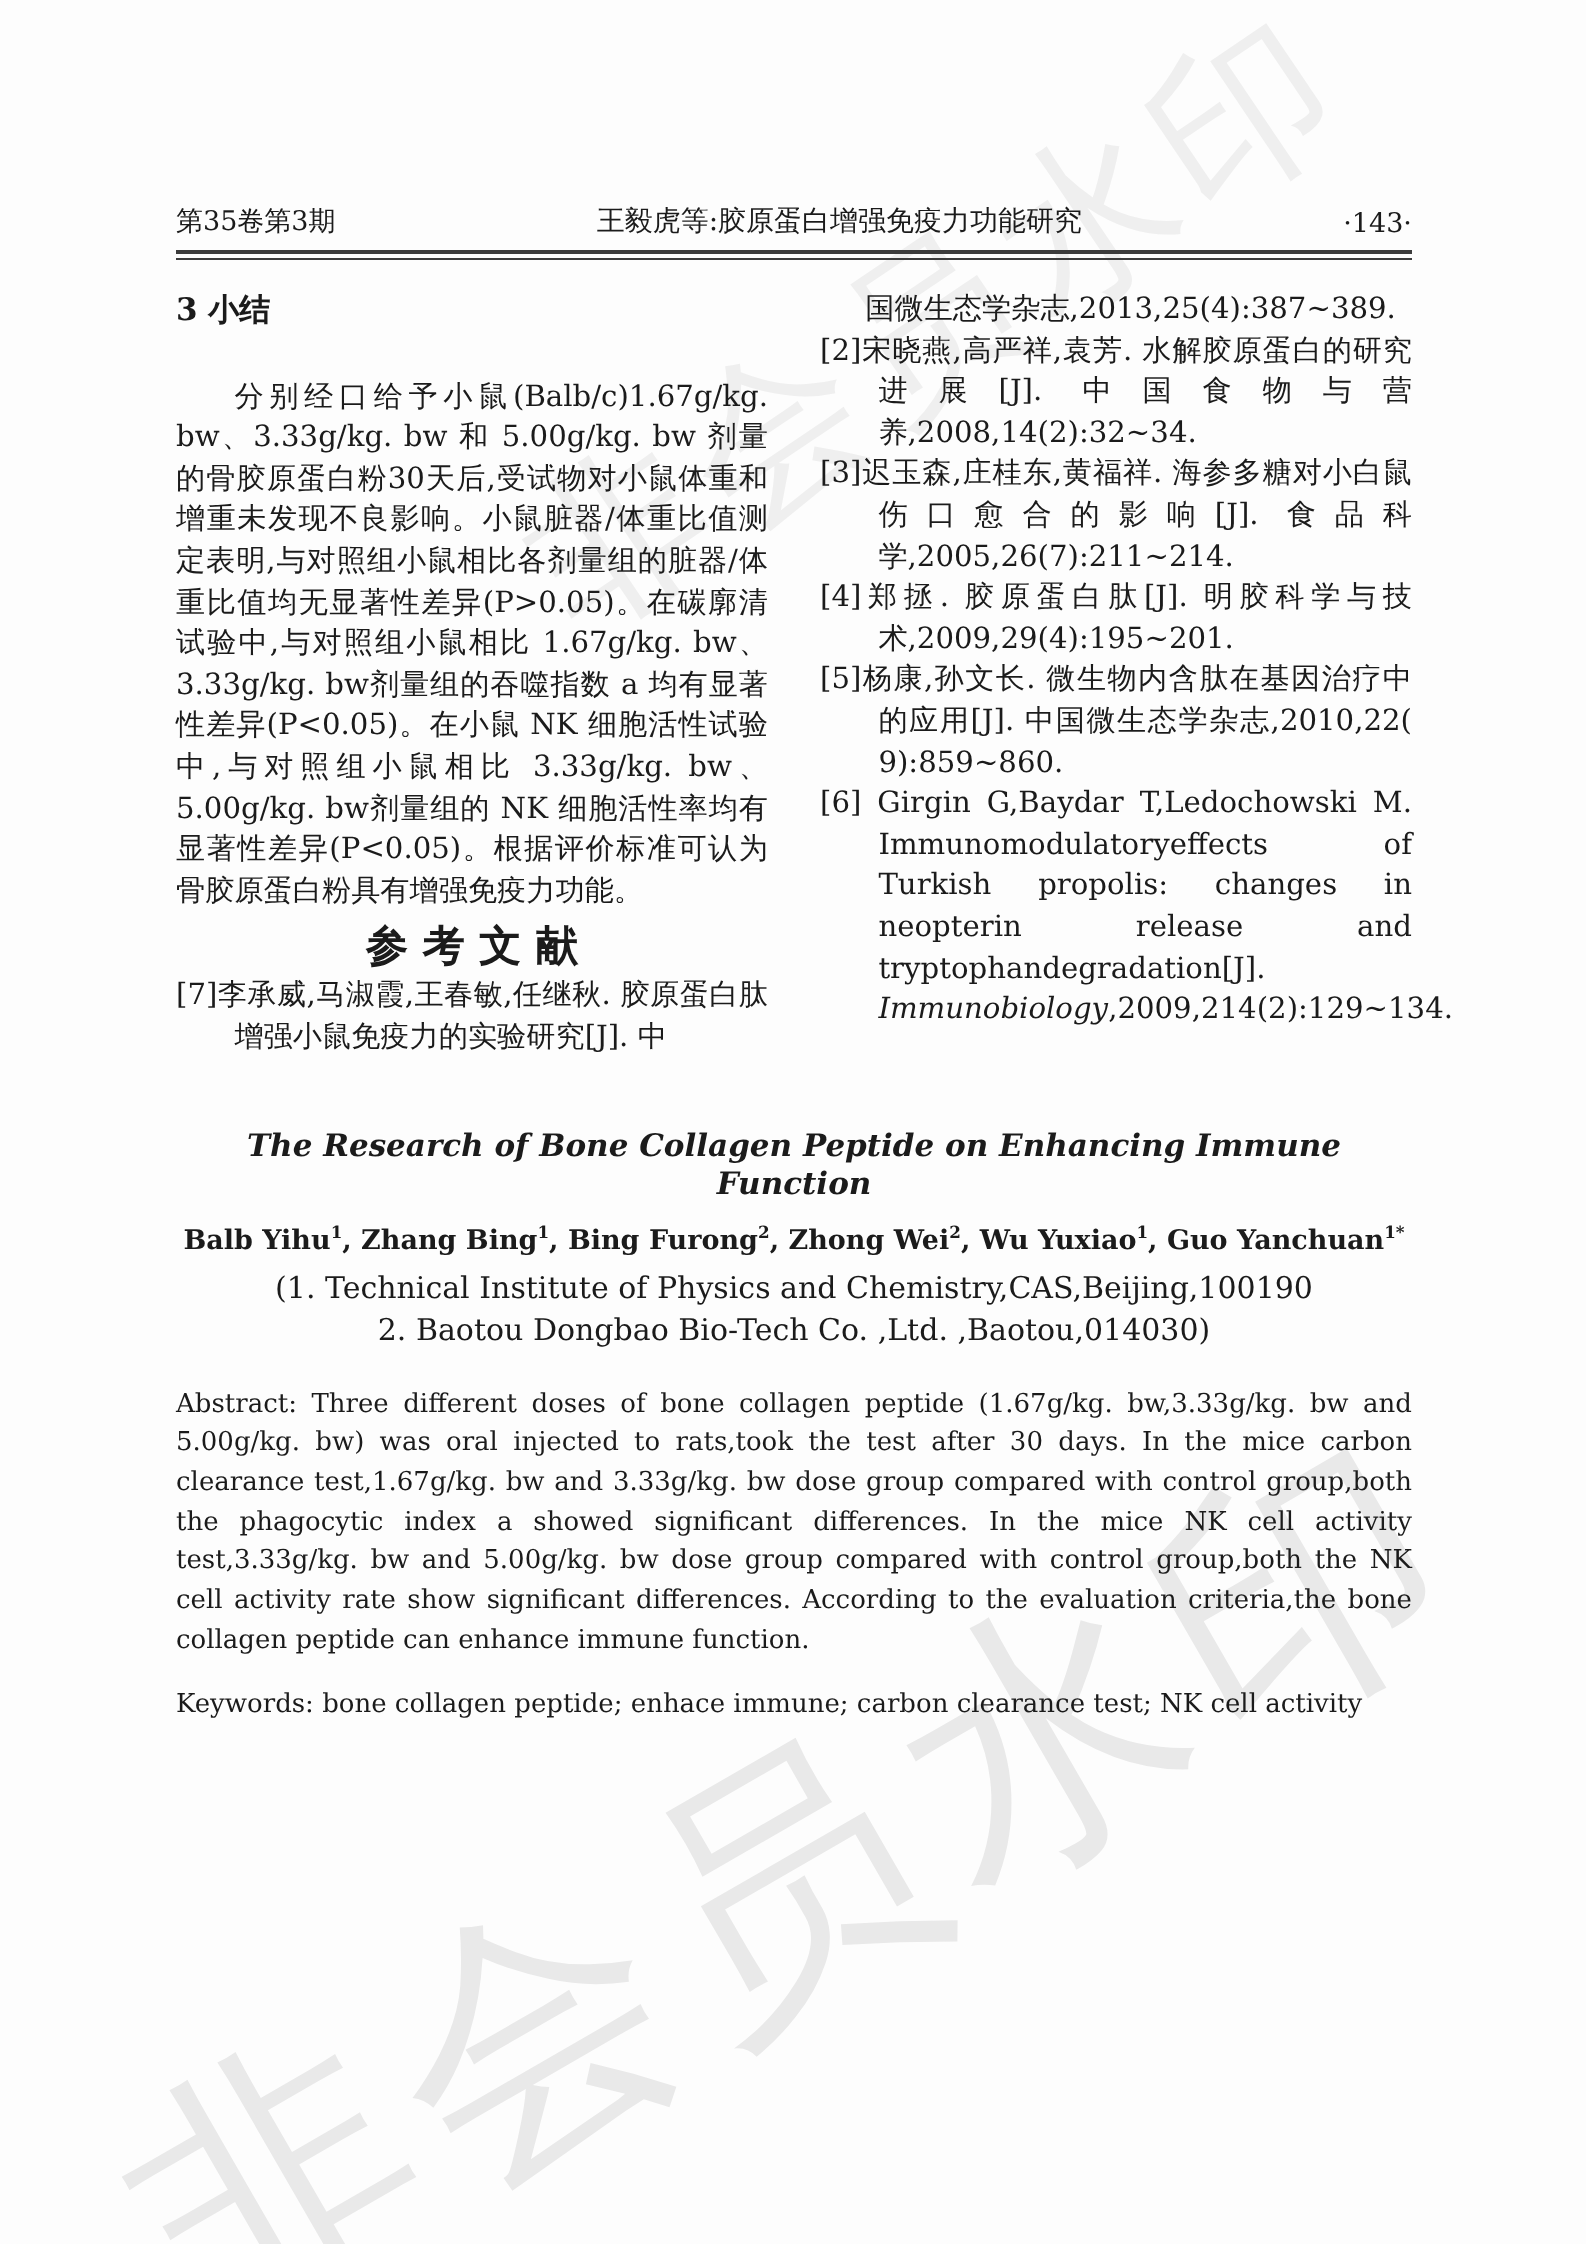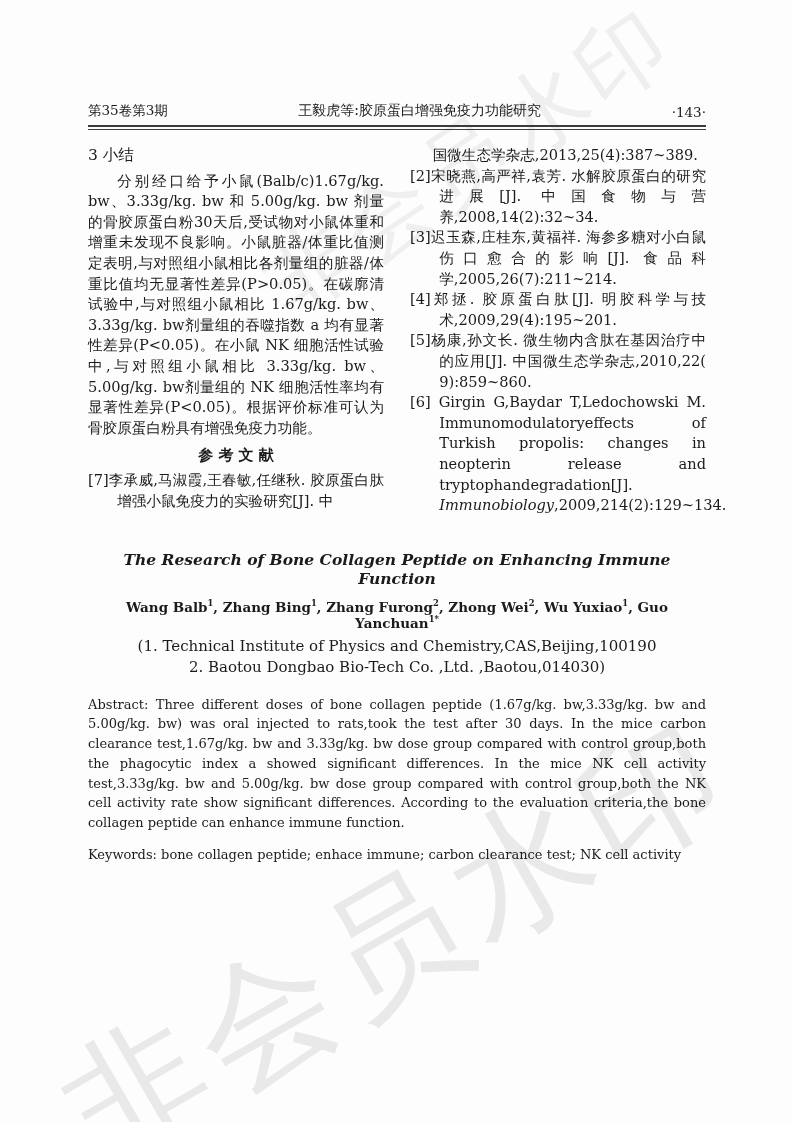--- a/index.html
+++ b/index.html
@@ -55,29 +55,29 @@
     gap: 26px;
     margin-top: 15px;
   }
   .col {
     width: 296px;
     font-size: 14.6px;
     line-height: 20.6px;
     text-align: justify;
   }
   .section-heading {
-    font-weight: normal;
+    font-weight: bold;
     font-size: 15.5px;
-    margin: 0 0 5px 0;
+    margin: 0 0 23px 0;
   }
   .body-para { margin: 0; text-indent: 2em; }
   .refs-heading {
     text-align: center;
     font-weight: bold;
-    font-size: 15px;
+    font-size: 21px;
     margin: 7px 0 4px 0;
   }
   .ref { margin: 0; padding-left: 2em; text-indent: -2em; }
   .ref-cont { margin: 0; padding-left: 1.55em; }
   .english-section {
     margin-top: 34px;
     text-align: center;
   }
   .en-title { font-weight: bold; font-size: 15.5px; margin: 0; font-style: italic; }
   .authors-line { font-weight: bold; font-size: 13.5px; margin-top: 10px; }
@@ -132,21 +132,21 @@
       <p class="ref">[2]宋晓燕,高严祥,袁芳. 水解胶原蛋白的研究进展[J]. 中国食物与营养,2008,14(2):32~34.</p>
       <p class="ref">[3]迟玉森,庄桂东,黄福祥. 海参多糖对小白鼠伤口愈合的影响[J]. 食品科学,2005,26(7):211~214.</p>
       <p class="ref">[4]郑拯. 胶原蛋白肽[J]. 明胶科学与技术,2009,29(4):195~201.</p>
       <p class="ref">[5]杨康,孙文长. 微生物内含肽在基因治疗中的应用[J]. 中国微生态学杂志,2010,22( 9):859~860.</p>
       <p class="ref"><span>[6] Girgin G,Baydar T,Ledochowski M. Immunomodulatoryeffects of Turkish propolis: changes in neopterin release and tryptophandegradation[J]. </span><i>Immunobiology</i><span>,2009,214(2):129~134.</span></p>
     </div>
   </div>
 
   <div class="english-section">
     <p class="en-title">The Research of Bone Collagen Peptide on Enhancing Immune Function</p>
-    <div class="authors-line"><span>Wang Balb</span><sup>1</sup>, <span>Zhang Bing</span><sup>1</sup>, <span>Zhang Furong</span><sup>2</sup>, <span>Zhong Wei</span><sup>2</sup>, <span>Wu Yuxiao</span><sup>1</sup>, <span>Guo Yanchuan</span><sup>1*</sup></div>
+    <div class="authors-line"><span>Balb Yihu</span><sup>1</sup>, <span>Zhang Bing</span><sup>1</sup>, <span>Bing Furong</span><sup>2</sup>, <span>Zhong Wei</span><sup>2</sup>, <span>Wu Yuxiao</span><sup>1</sup>, <span>Guo Yanchuan</span><sup>1*</sup></div>
     <div class="affiliation">
       <p>(1. Technical Institute of Physics and Chemistry,CAS,Beijing,100190</p>
       <p>2. Baotou Dongbao Bio-Tech Co. ,Ltd. ,Baotou,014030)</p>
     </div>
     <p class="abstract-para"><span class="bold-label">Abstract:</span><span> Three different doses of bone collagen peptide (1.67g/kg. bw,3.33g/kg. bw and 5.00g/kg. bw) was oral injected to rats,took the test after 30 days. In the mice carbon clearance test,1.67g/kg. bw and 3.33g/kg. bw dose group compared with control group,both the phagocytic index a showed significant differences. In the mice NK cell activity test,3.33g/kg. bw and 5.00g/kg. bw dose group compared with control group,both the NK cell activity rate show significant differences. According to the evaluation criteria,the bone collagen peptide can enhance immune function.</span></p>
     <p class="keywords-line"><span class="bold-label">Keywords:</span><span> bone collagen peptide; enhace immune; carbon clearance test; NK cell activity</span></p>
   </div>
 
 </div>
 

